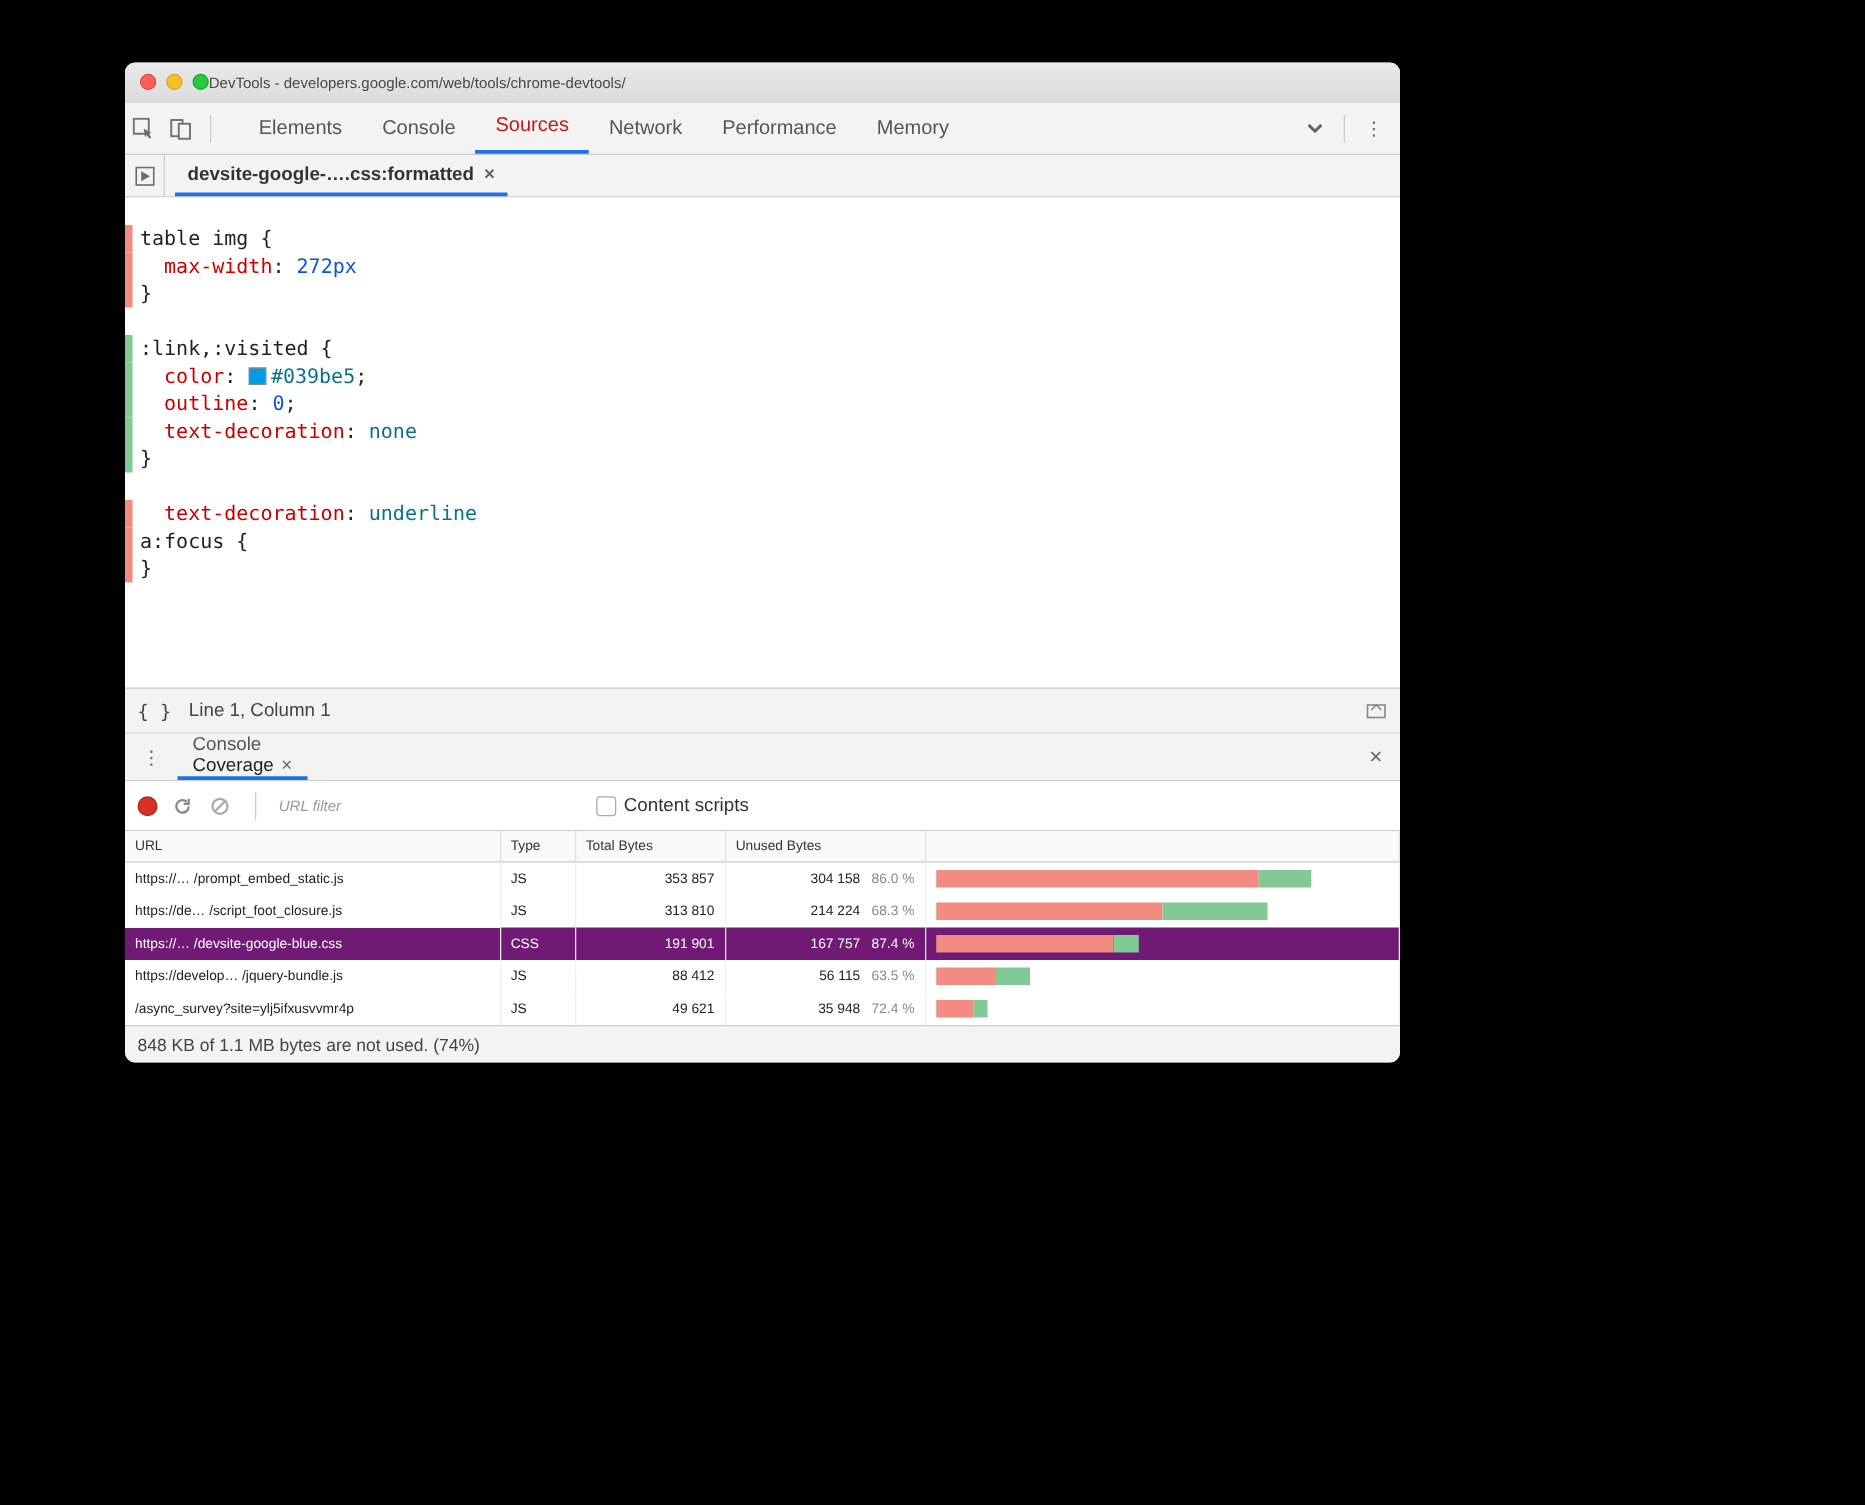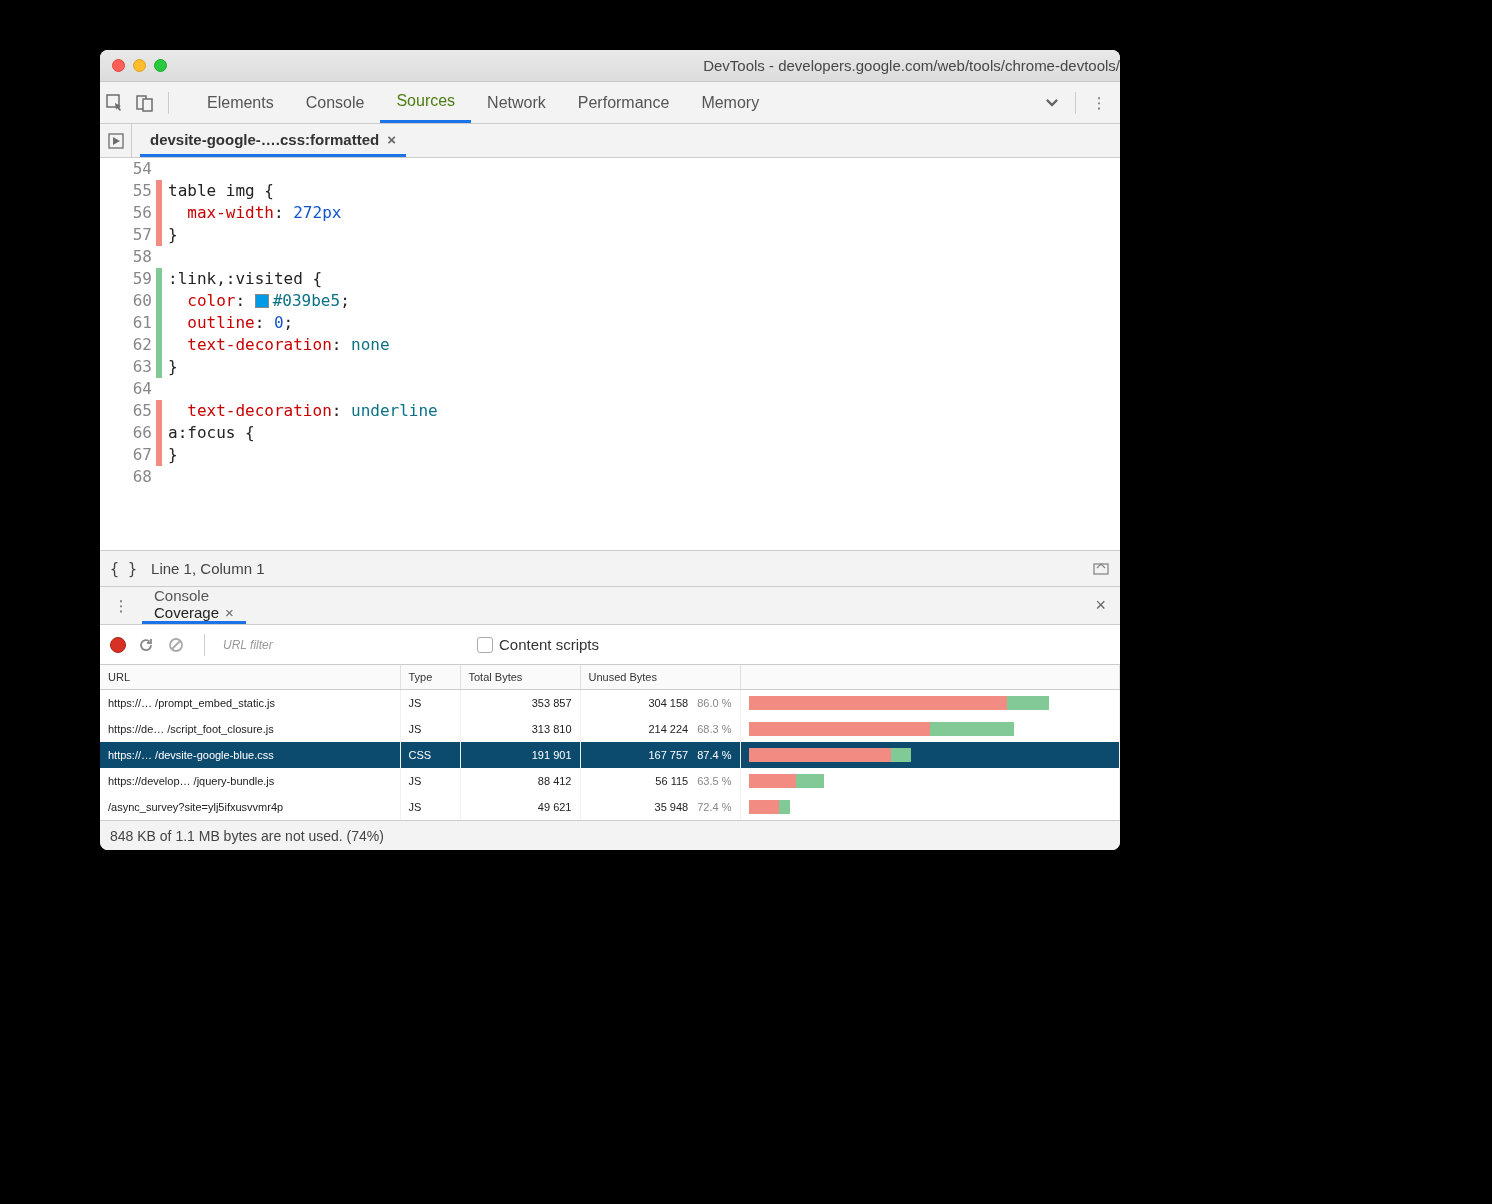--- a/index.html
+++ b/index.html
@@ -21,40 +21,40 @@
     background: linear-gradient(#e9e9e9, #dcdcdc);
     display: flex; align-items: center;
     position: relative;
     border-bottom: 1px solid #c8c8c8;
   }
   .traffic { display: flex; gap: 8px; margin-left: 12px; }
   .dot { width: 13px; height: 13px; border-radius: 50%; }
   .dot.red { background: #ff5f56; border: 1px solid #e0443e; }
   .dot.yellow { background: #ffbd2e; border: 1px solid #dea123; }
   .dot.green { background: #27c93f; border: 1px solid #1aab29; }
-  .title { flex: 1; text-align: right; color: #474747; font-size: 15px; line-height: 32px; }
+  .title { flex: 1; text-align: left; color: #474747; font-size: 12px; line-height: 32px; }
   .toolbar {
     height: 42px;
     border-bottom: 1px solid #ccc;
     display: flex; align-items: center;
     background: #f3f3f3;
   }
   .tb-icon {
     width: 30px; height: 42px;
     display: flex; align-items: center; justify-content: center;
     color: #6e6e6e;
   }
   .tabs { display: flex; align-items: stretch; gap: 0; margin-left: 14px; flex: 1; height: 100%; }
   .tab {
     padding: 0 16px;
     display: flex; align-items: center;
     color: #555; cursor: pointer;
     font-size: 16px;
   }
-  .tab.active { color: #4d7c0f; border-bottom: 3px solid #1a73e8; }
+  .tab.active { color: #b91c1c; border-bottom: 3px solid #1a73e8; }
   .more-tabs { width: 30px; display:flex; align-items:center; justify-content:center; color:#666; }
   .kebab { width:30px; display:flex; align-items:center; justify-content:center; color:#666; margin-right:6px; }
   .vdiv { width:1px; height:22px; background:#ccc; margin: 0 8px; }
 
   .filetab-bar {
     height: 34px;
     border-bottom: 1px solid #ccc;
     display: flex; align-items: center;
     background: #f3f3f3;
   }
@@ -136,21 +136,21 @@
   .url-filter { flex: 0 0 200px; border:none; background:transparent; font-style:italic; color:#4c1d95; font-size:12px; }
   .url-filter::placeholder{ font-style:italic; color:#999; }
   .checkbox-wrap { display:flex; align-items:center; gap:6px; color:#333; font-size:15px;margin-left:44px;}
   .cbox { width:16px; height:16px; border:1px solid #aaa; border-radius:3px; background:#fff; }
 
   .cov-table { width:100%; border-collapse:collapse; font-size:11px; }
   .cov-table th { text-align:left; font-weight:400; color:#333; padding:6px 8px; border-bottom:1px solid #ccc; border-right:1px solid #e0e0e0; background:#fafafa; }
   .cov-table td { padding:6px 8px; border-right:1px solid #f0f0f0; }
   .cov-table td.num { text-align:right; font-variant-numeric: tabular-nums; }
   .cov-table tbody tr { border-bottom: 0; }
-  .cov-table tbody tr.selected { background:#0c4a6e; color:#fff; }
+  .cov-table tbody tr.selected { background:#701a75; color:#fff; }
   .cov-table tbody tr.selected .pct { color:#fff; }
   .pct { color:#888; margin-left:6px; }
   .bar-wrap { display:flex; width:100%; height:14px; }
   .bar-red { background:#f28b82; height:100%; }
   .bar-green { background:#81c995; height:100%; }
   .col-url { width: 300px; overflow:hidden; white-space:nowrap; text-overflow:ellipsis; }
   .col-type { width: 60px; }
   .col-total { width: 120px; }
   .col-unused { width: 160px; }
   .col-bar { width: auto; }
@@ -213,37 +213,20 @@
           <path d="M5 4 l7 4 l-7 4 z" fill="#6e6e6e"></path>
         </svg>
     </div>
     <div class="filetab">
       <span>devsite-google-….css:formatted</span>
       <span class="close-x">×</span>
     </div>
   </div>
 
   <div class="editor">
-    <div class="gutter" id="gutter">
-        <div class="gutter-line">54</div>
-        <div class="gutter-line">55</div>
-        <div class="gutter-line">56</div>
-        <div class="gutter-line">57</div>
-        <div class="gutter-line">58</div>
-        <div class="gutter-line">59</div>
-        <div class="gutter-line">60</div>
-        <div class="gutter-line">61</div>
-        <div class="gutter-line">62</div>
-        <div class="gutter-line">63</div>
-        <div class="gutter-line">64</div>
-        <div class="gutter-line">65</div>
-        <div class="gutter-line">66</div>
-        <div class="gutter-line">67</div>
-        <div class="gutter-line">68</div>
-      </div>
     <div class="coverage-col" id="covcol">
         <div class="cov "></div>
         <div class="cov red"></div>
         <div class="cov red"></div>
         <div class="cov red"></div>
         <div class="cov "></div>
         <div class="cov green"></div>
         <div class="cov green"></div>
         <div class="cov green"></div>
         <div class="cov green"></div>

